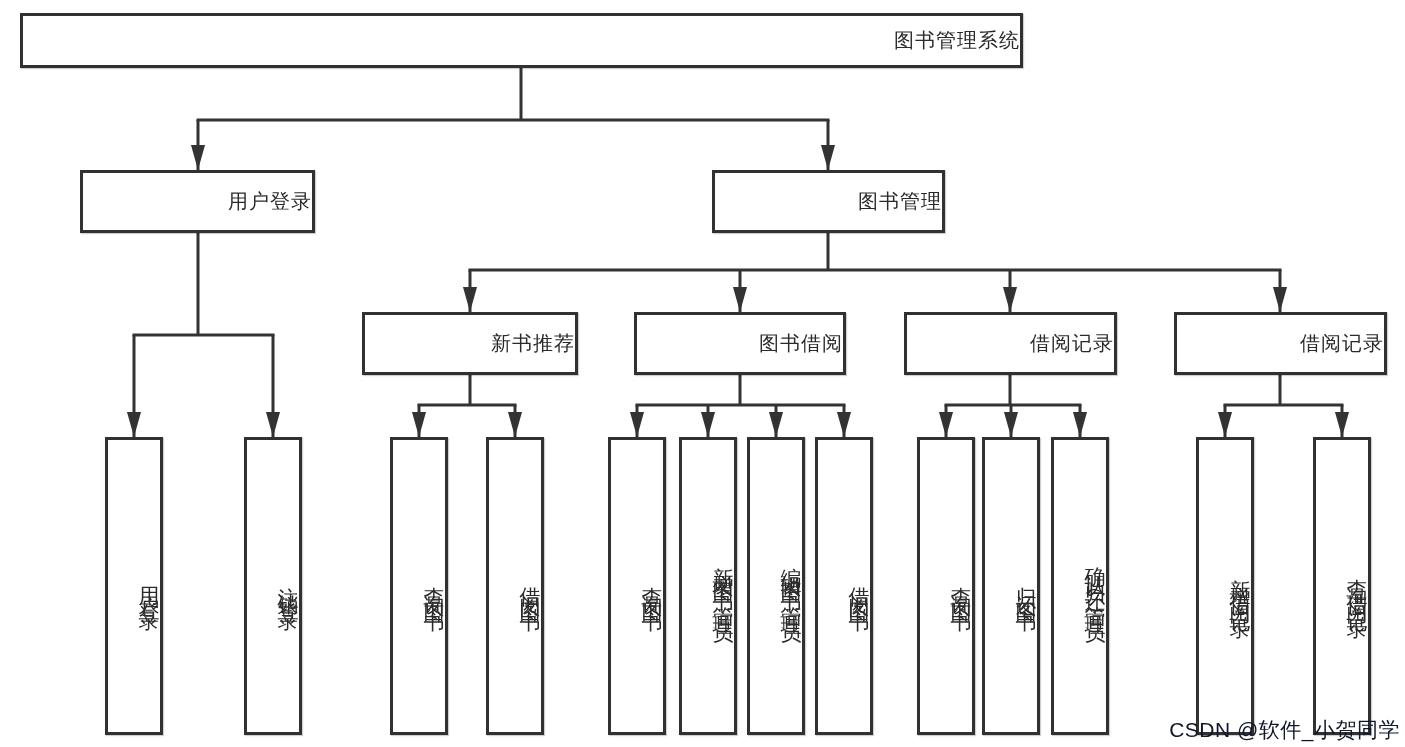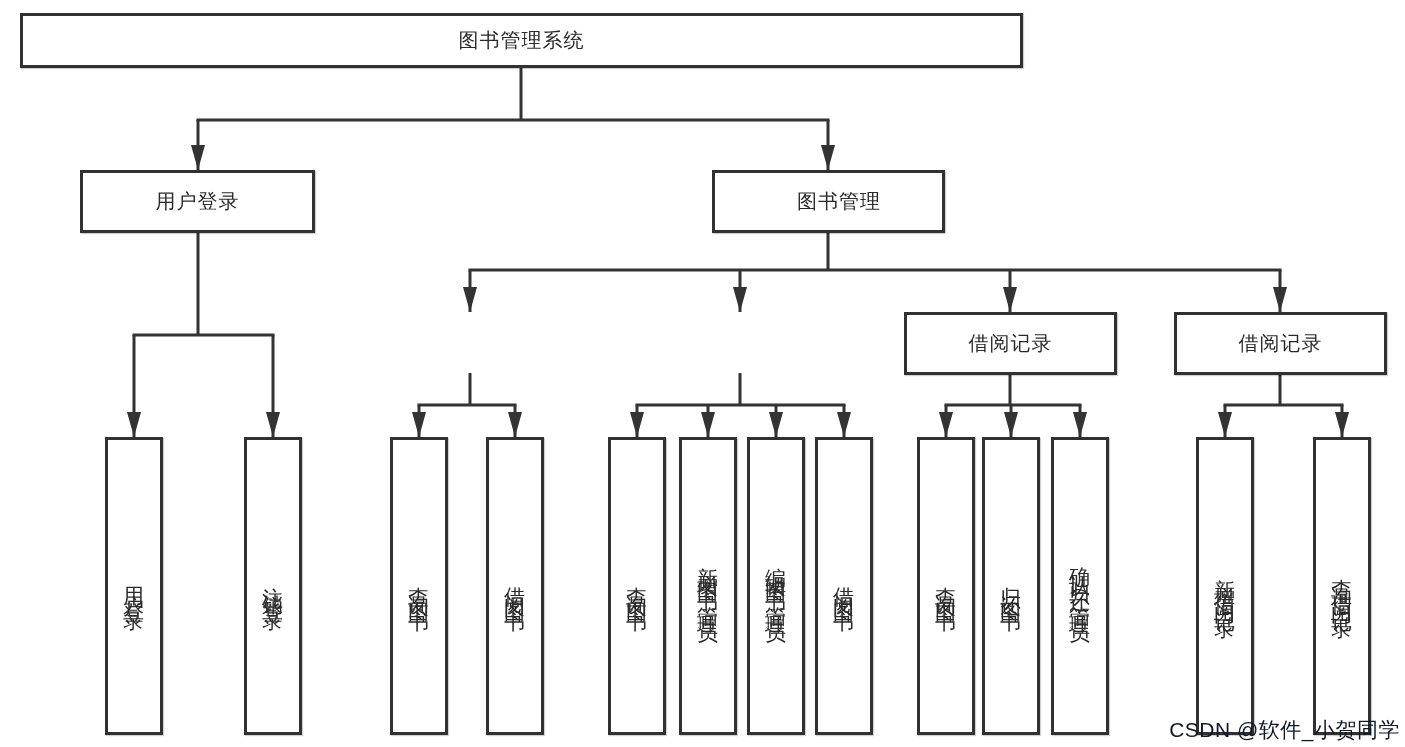--- a/index.html
+++ b/index.html
@@ -19,21 +19,21 @@
     pointer-events: none;
   }
   .hbox, .vbox {
     position: absolute;
     box-sizing: border-box;
     background: #ffffff;
     border: 3px solid #313131;
     box-shadow: 1px 1px 1px rgba(0,0,0,0.18);
     display: flex;
     align-items: center;
-    justify-content: center;
+    justify-content: flex-end;
   }
   .hbox { font-size: 20px; letter-spacing: 1px; }
   .vbox { top: 437px; width: 58px; height: 298px; }
   .vlabel {
     writing-mode: vertical-rl;
     text-orientation: mixed;
     font-size: 21px;
     letter-spacing: 8px;
     line-height: 1;
     white-space: nowrap;
@@ -115,20 +115,26 @@
     <span>图书管理系统</span>
   </div>
 
   <div class="hbox" id="userlogin">
     <span>用户登录</span>
   </div>
   <div class="hbox" id="bookmgmt">
     <span>图书管理</span>
   </div>
 
+  <div class="hbox" id="newbooks">
+    <span>新书推荐</span>
+  </div>
+  <div class="hbox" id="bookborrow">
+    <span>图书借阅</span>
+  </div>
   <div class="hbox" id="curborrow">
     <span>借阅记录</span>
   </div>
   <div class="hbox" id="records">
     <span>借阅记录</span>
   </div>
 
   <div class="vbox" style="left:105px">
     <span class="vlabel">用户登录</span>
   </div>

